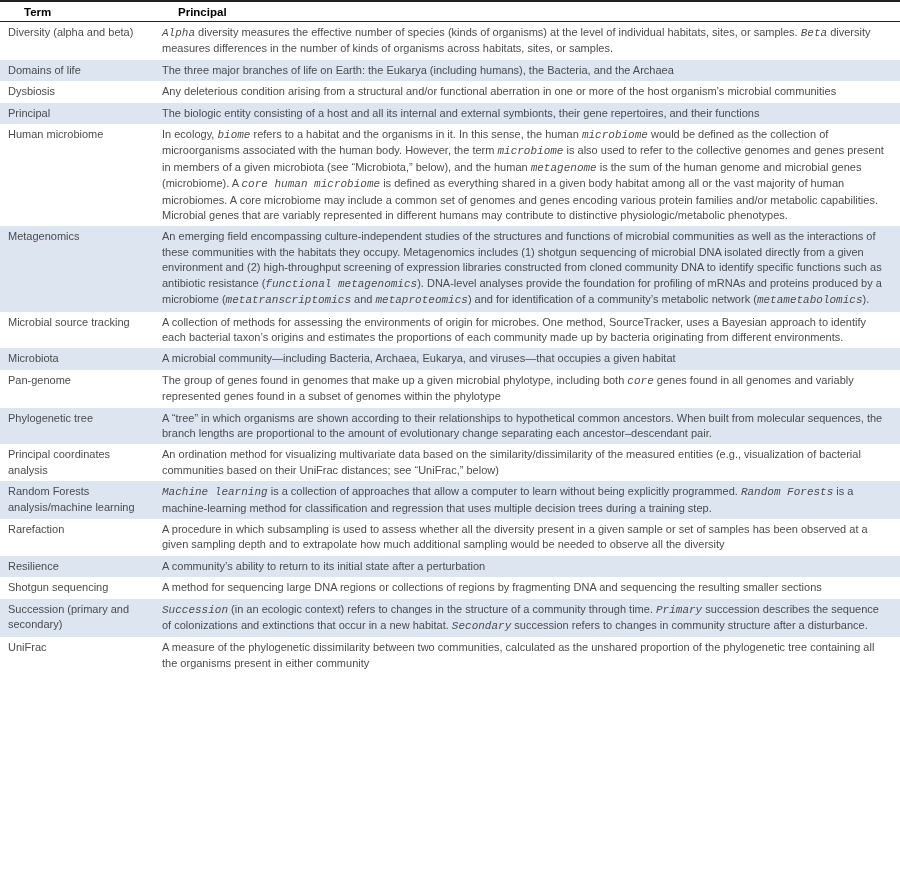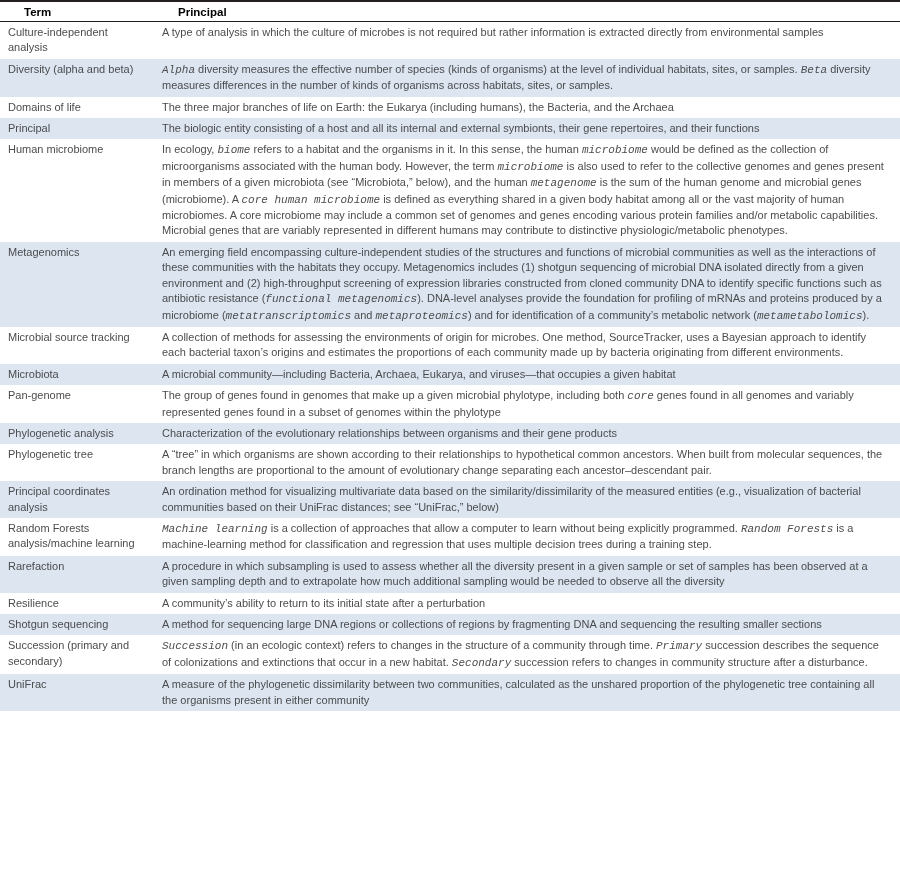--- a/index.html
+++ b/index.html
@@ -59,30 +59,30 @@
       <col>
     </colgroup>
     <thead>
       <tr>
         <th>Term</th>
         <th>Principal</th>
       </tr>
     </thead>
     <tbody>
         <tr>
-          <td class="term">Culture-independent analysis</td>
-          <td class="def">A type of analysis in which the culture of microbes is not required but rather information is extracted directly from environmental samples</td>
-        </tr>
-        <tr>
           <td class="term">Diversity (alpha and beta)</td>
           <td class="def"><i>Alpha</i> diversity measures the effective number of species (kinds of organisms) at the level of individual habitats, sites, or samples. <i>Beta</i> diversity measures differences in the number of kinds of organisms across habitats, sites, or samples.</td>
         </tr>
         <tr>
           <td class="term">Domains of life</td>
           <td class="def">The three major branches of life on Earth: the Eukarya (including humans), the Bacteria, and the Archaea</td>
+        </tr>
+        <tr>
+          <td class="term">Dysbiosis</td>
+          <td class="def">Any deleterious condition arising from a structural and/or functional aberration in one or more of the host organism’s microbial communities</td>
         </tr>
         <tr>
           <td class="term">Principal</td>
           <td class="def">The biologic entity consisting of a host and all its internal and external symbionts, their gene repertoires, and their functions</td>
         </tr>
         <tr>
           <td class="term">Human microbiome</td>
           <td class="def">In ecology, <i>biome</i> refers to a habitat and the organisms in it. In this sense, the human <i>microbiome</i> would be defined as the collection of microorganisms associated with the human body. However, the term <i>microbiome</i> is also used to refer to the collective genomes and genes present in members of a given microbiota (see “Microbiota,” below), and the human <i>metagenome</i> is the sum of the human genome and microbial genes (microbiome). A <i>core human microbiome</i> is defined as everything shared in a given body habitat among all or the vast majority of human microbiomes. A core microbiome may include a common set of genomes and genes encoding various protein families and/or metabolic capabilities. Microbial genes that are variably represented in different humans may contribute to distinctive physiologic/metabolic phenotypes.</td>
         </tr>
         <tr>
@@ -93,24 +93,20 @@
           <td class="term">Microbial source tracking</td>
           <td class="def">A collection of methods for assessing the environments of origin for microbes. One method, SourceTracker, uses a Bayesian approach to identify each bacterial taxon’s origins and estimates the proportions of each community made up by bacteria originating from different environments.</td>
         </tr>
         <tr>
           <td class="term">Microbiota</td>
           <td class="def">A microbial community—including Bacteria, Archaea, Eukarya, and viruses—that occupies a given habitat</td>
         </tr>
         <tr>
           <td class="term">Pan-genome</td>
           <td class="def">The group of genes found in genomes that make up a given microbial phylotype, including both <i>core</i> genes found in all genomes and variably represented genes found in a subset of genomes within the phylotype</td>
-        </tr>
-        <tr>
-          <td class="term">Phylogenetic analysis</td>
-          <td class="def">Characterization of the evolutionary relationships between organisms and their gene products</td>
         </tr>
         <tr>
           <td class="term">Phylogenetic tree</td>
           <td class="def">A “tree” in which organisms are shown according to their relationships to hypothetical common ancestors. When built from molecular sequences, the branch lengths are proportional to the amount of evolutionary change separating each ancestor–descendant pair.</td>
         </tr>
         <tr>
           <td class="term">Principal coordinates analysis</td>
           <td class="def">An ordination method for visualizing multivariate data based on the similarity/dissimilarity of the measured entities (e.g., visualization of bacterial communities based on their UniFrac distances; see “UniFrac,” below)</td>
         </tr>
         <tr>

